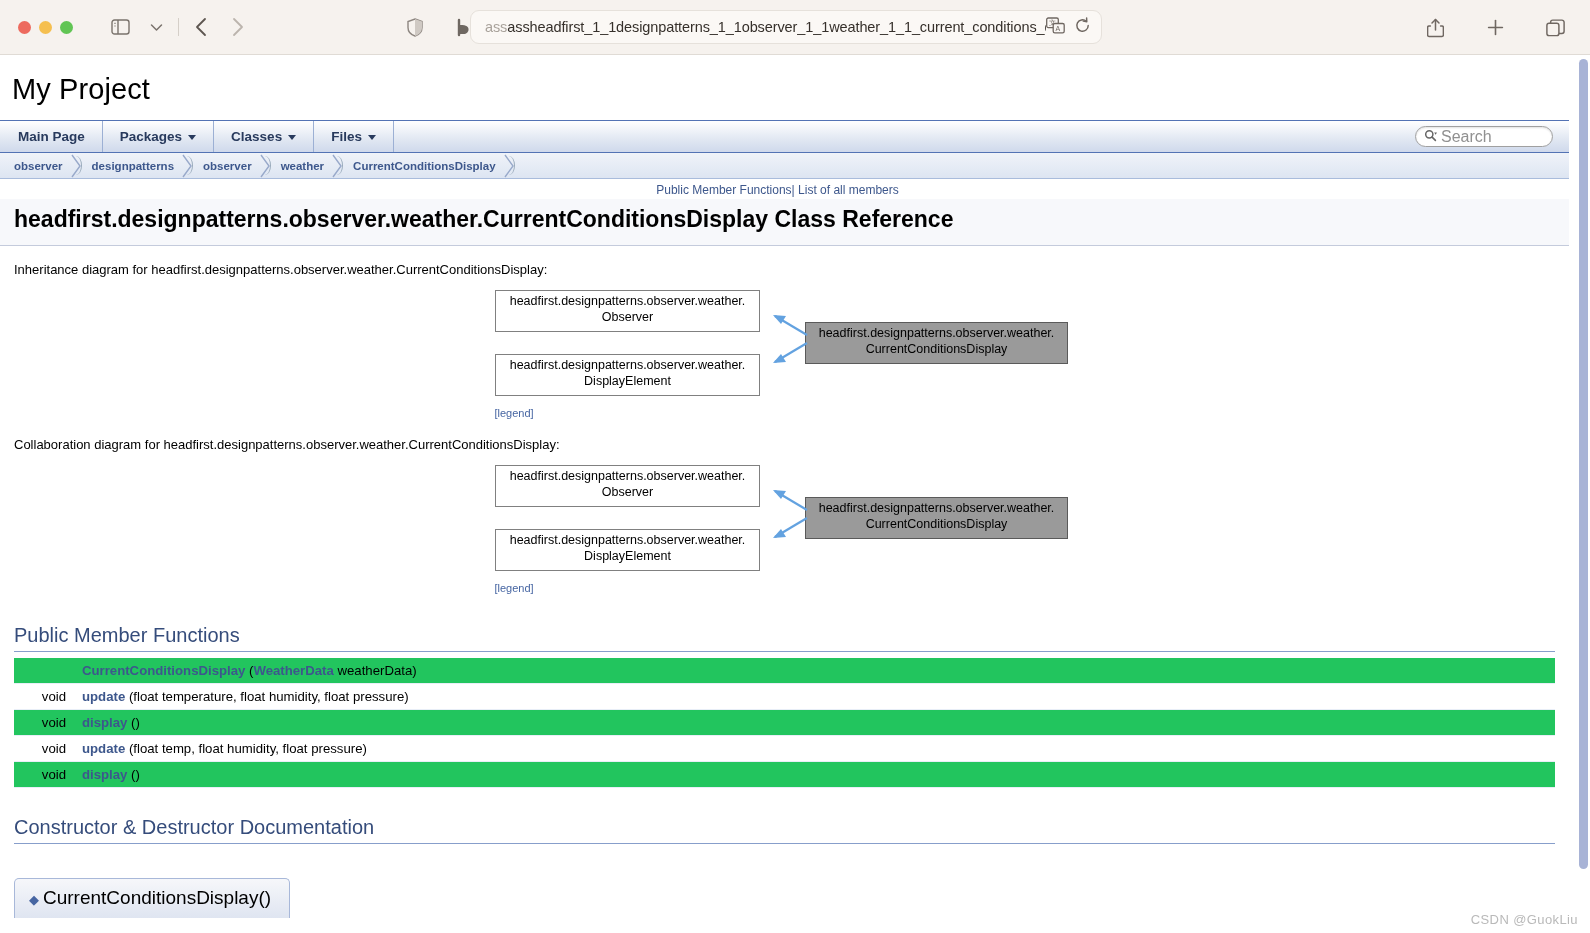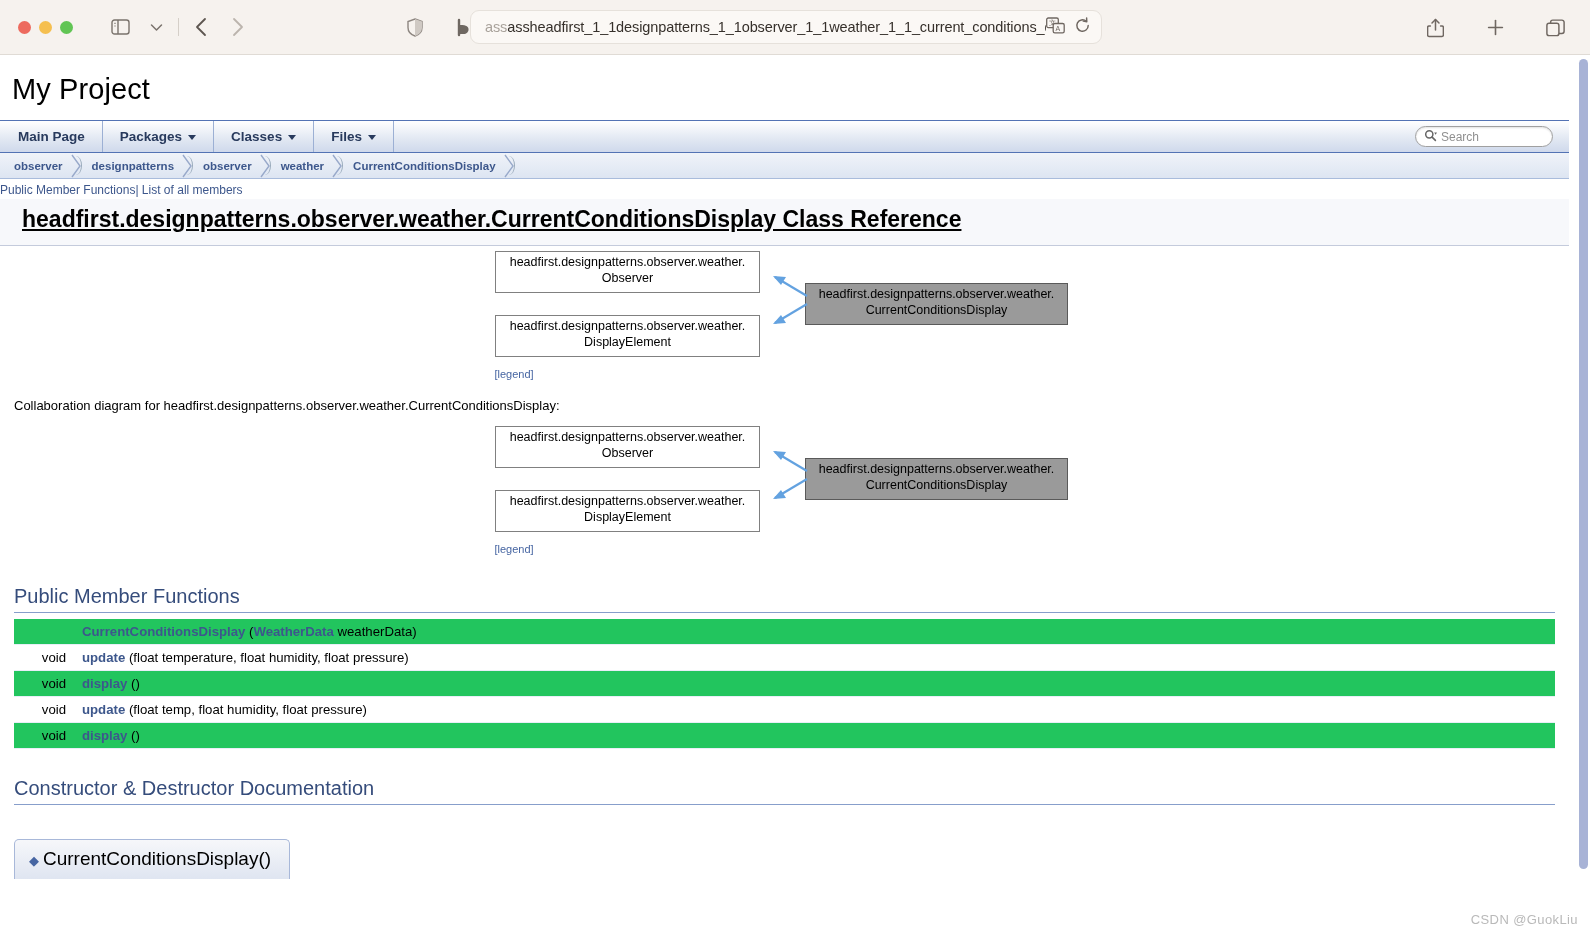--- a/index.html
+++ b/index.html
@@ -96,21 +96,21 @@
     width:0;height:0;border-left:4px solid transparent;border-right:4px solid transparent;
     border-top:5px solid #283a5d; display:inline-block; margin-top:2px;
   }
   .searchbox{
     position:absolute; right:16px; top:5px;
     width:138px; height:21px; border-radius:11px;
     background:#fff; border:1px solid #a0a0a0;
     display:flex; align-items:center; gap:4px; padding:0 8px;
     box-shadow:inset 0 1px 2px rgba(0,0,0,.12);
   }
-  .searchbox .ph{ font-size:12px; color:#909090; }
+  .searchbox .ph{ font-size:16px; color:#909090; }
 
   
   .crumbs{
     height:26px;
     background:linear-gradient(to bottom,#f0f3f9 0%,#dde5f2 100%);
     border-bottom:1px solid #a9bcdc;
     display:flex; align-items:center;
     padding-left:6px;
   }
   .crumb{
@@ -126,30 +126,29 @@
     content:""; position:absolute; left:2px; top:3px;
     width:9px; height:19px;
     border-right:1.5px solid #9ab;
     border-radius:0 60% 60% 0 / 0 50% 50% 0;
     transform:skewX(0deg);
   }
   .crumb-sep svg{ display:block; }
 
   
   .summary{
-    text-align:left; font-size:12px; color:#3d578c;
+    text-align:center; font-size:12px; color:#3d578c;
     padding:4px 14px 2px 0; background:#fff;
   }
   .summary a{ color:#3d578c; text-decoration:none; cursor:default; }
 
   .titlearea{
     background:#f7f8fb;
     border-bottom:1px solid #c4cbdc;
-    padding:6px 0 12px 22px;
-    text-decoration:underline;
+    padding:6px 0 12px 14px;
   }
   .title{
     font-size:23px; font-weight:bold; color:#000;
     line-height:1.22; max-width:1000px;
   }
 
   .content{ padding:0 14px; background:#fff; }
 
   .diagram-caption{
     font-size:13px; color:#000; padding:16px 0 8px 0;
@@ -391,20 +390,21 @@
     <div class="summary">
       <a>Public Member Functions</a><span>|</span> <a>List of all members</a>
     </div>
 
     <div class="titlearea">
       <div class="title">headfirst.designpatterns.observer.weather.CurrentConditionsDisplay Class Reference</div>
     </div>
 
     <div class="content">
 
+      <div class="diagram-caption">Inheritance diagram for headfirst.designpatterns.observer.weather.CurrentConditionsDisplay:</div>
       <div class="dotgraph">
         <div class="node" style="left:481px;top:5px;width:265px;height:42px;">
           <div>
             <span>headfirst.designpatterns.observer.weather.</span><br>
             <span>Observer</span>
           </div>
         </div>
         <div class="node" style="left:481px;top:69px;width:265px;height:42px;">
           <div>
             <span>headfirst.designpatterns.observer.weather.</span><br>

